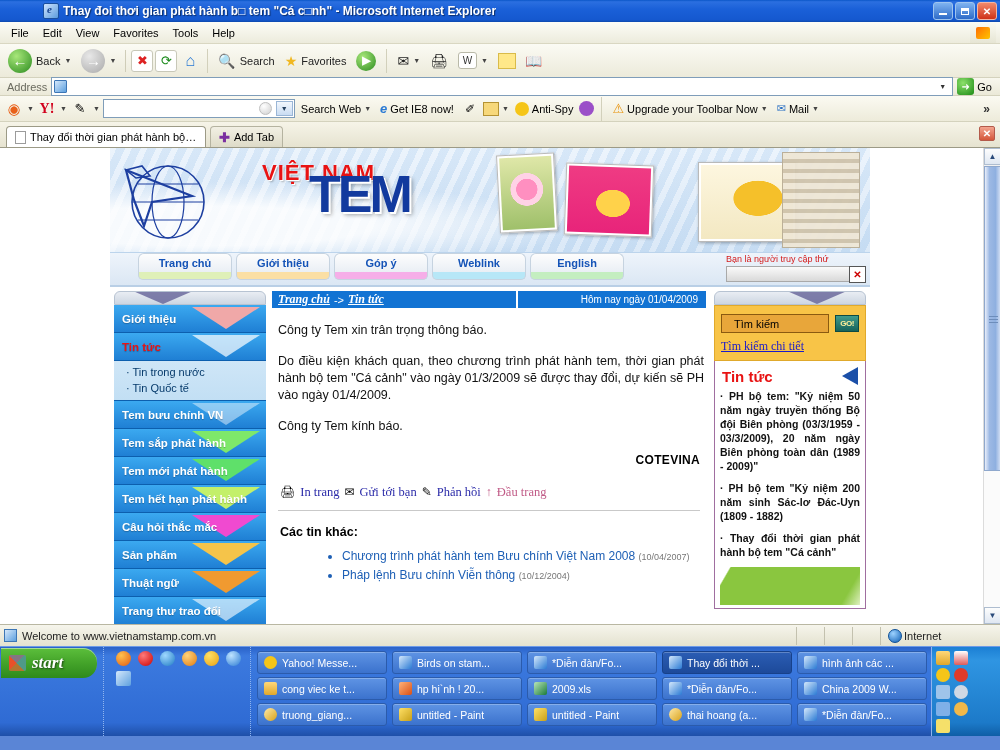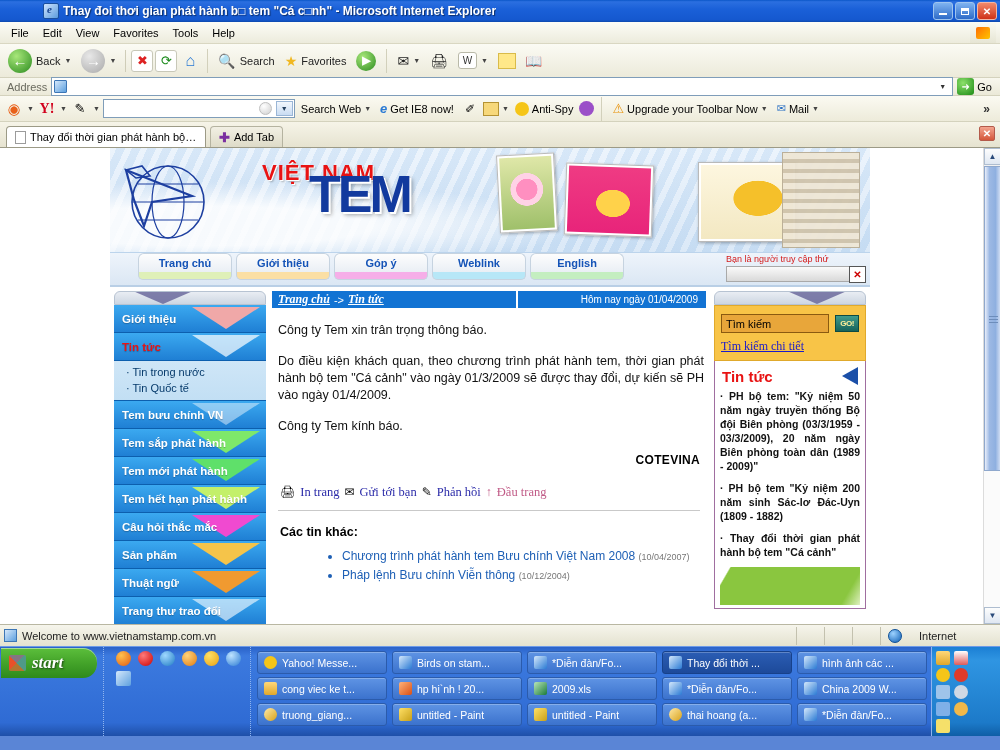--- a/index.html
+++ b/index.html
@@ -228,41 +228,41 @@
   .others li .dt{color:#777;font-size:9px;}
   
   .rcol{width:156px;flex:none;padding-right:4px;}
   .rcap{height:14px;background:linear-gradient(180deg,#e9edf3,#cdd6e2);border:1px solid #b7c3d2;
      border-radius:6px 6px 0 0;position:relative;overflow:hidden;}
   .rcap .tri{position:absolute;right:18px;top:-1px;width:0;height:0;border-left:30px solid transparent;
      border-right:30px solid transparent;border-top:13px solid #6b6a9c;opacity:.85;}
   .searchbox{background:#f8c447;border:1px solid #e0a92c;padding:8px 6px 6px 6px;}
   .srow{display:flex;align-items:center;gap:6px;}
   .sinput{flex:1;height:19px;background:#e8a63a;border:1px solid #8a5a10;color:#000;font-size:11px;
-     display:flex;align-items:center;padding-left:4px;}
+     display:flex;align-items:center;padding-left:12px;}
   .sgo{width:24px;height:17px;background:linear-gradient(180deg,#3f9a8c,#17635a);border:1px solid #0d4a42;
      color:#ffef9a;font-size:8px;font-weight:bold;display:flex;align-items:center;justify-content:center;letter-spacing:-.5px;}
   .sdetail{margin-top:6px;font-family:"Liberation Serif",serif;font-size:12px;color:#1a1acc;text-decoration:underline;}
   .newsbox{border:1px solid #a06ea0;border-top:none;background:#fff;padding:4px 5px 0 5px;}
   .newshd{display:flex;align-items:center;justify-content:space-between;padding:2px 2px 4px 2px;}
   .newshd .t{color:#e81313;font-weight:bold;font-size:15px;}
   .newshd .pl{width:0;height:0;border-top:9px solid transparent;border-bottom:9px solid transparent;
      border-right:16px solid #1b4fa8;}
   .newsitem{font-size:10.5px;font-weight:bold;color:#111;line-height:14px;text-align:justify;margin-bottom:8px;}
   .greenimg{height:38px;background:linear-gradient(120deg,#fff 0 6%,#8ac63f 7% 88%,#dff0c0 100%);margin:2px 0 3px 0;}
   
   .statusbar{
     height:22px;background:linear-gradient(180deg,#f6f5ec,#e4e2cf);display:flex;align-items:center;
     border-top:1px solid #b9b7a2;font-size:11px;color:#222;padding-left:4px;
   }
   .statusbar .sico{width:13px;height:13px;background:linear-gradient(135deg,#d5e8fb,#5da0df);
      border:1px solid #3d76b5;margin-right:5px;}
   .zones{margin-left:auto;display:flex;align-items:center;height:18px;}
   .zone{width:28px;height:18px;border-left:1px solid #c3c1ae;}
-  .zone.net{width:120px;display:flex;align-items:center;gap:17px;padding-left:7px;}
+  .zone.net{width:120px;display:flex;align-items:center;gap:2px;padding-left:7px;}
   .globeico{width:14px;height:14px;border-radius:50%;background:radial-gradient(circle at 35% 30%,#9cd2ff,#1060b5);
      border:1px solid #0c4e96;}
   
   .taskbar{height:90px;width:1000px;background:linear-gradient(180deg,#2a62c8 0%,#3c7adf 10%,#2f6bd4 85%,#1e4fa8 100%);
      display:flex;position:relative;border-top:1px solid #6c9ae8;}
   .startbtn{width:96px;height:30px;margin:1px 0 0 1px;border-radius:0 14px 14px 0;
      background:linear-gradient(180deg,#5cbf3c 0%,#46a62b 45%,#2e8a1c 100%);
      display:flex;align-items:center;gap:6px;padding-left:8px;flex:none;
      box-shadow:inset 0 1px 0 rgba(255,255,255,.45);}
   .startbtn .flag{width:17px;height:16px;border-radius:2px;background:

